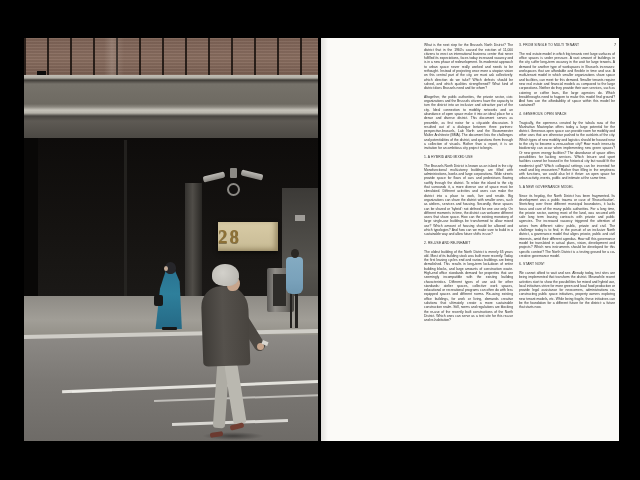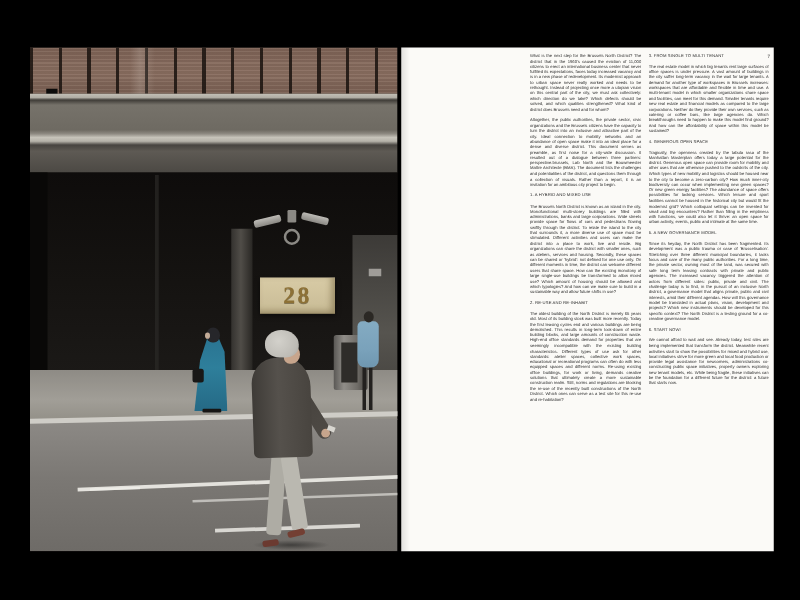--- a/index.html
+++ b/index.html
@@ -24,21 +24,21 @@
   .pillar-thin{left:100px;top:102px;width:3px;height:158px;background:#2b2926;opacity:.7;}
   .wall-right{left:258px;top:150px;width:36px;height:142px;background:linear-gradient(180deg,#3c3a37,#56544f 55%,#403e3a);}
   .small-sign{left:271px;top:177px;width:10px;height:6px;background:#b5b3ae;opacity:.8;}
   
   .cam{width:22px;height:6px;background:linear-gradient(180deg,#bdbbb6,#8a8883);border-radius:2px;}
   .cam-left{left:179px;top:136px;transform:rotate(-14deg);}
   .cam-right{left:217px;top:134px;transform:rotate(14deg);}
   .cam-mount{left:206px;top:130px;width:7px;height:10px;background:#8b8984;border-radius:1px;}
   .cam-ring{left:203px;top:145px;width:9px;height:9px;border:2px solid #8b8984;border-radius:50%;background:rgba(0,0,0,0);}
   
-  .sign{left:184px;top:184px;width:60px;height:29px;text-align:center;line-height:29px;
+  .sign{left:194px;top:184px;width:60px;height:29px;line-height:29px;
     background:linear-gradient(180deg,#d8cba6,#c8bb95);
     box-shadow:inset -3px -2px 5px rgba(90,75,40,.45),0 2px 4px rgba(0,0,0,.55);
     font-family:"Liberation Serif",serif;font-weight:700;font-size:19px;letter-spacing:2px;
     color:#8d7136;text-shadow:0 1px 0 rgba(60,45,15,.5);}
   
   .sidewalk{left:0;top:258px;width:294px;height:40px;background:linear-gradient(180deg,#8e8b85,#a19e97 60%,#939088);}
   .stopline{left:-2px;top:294px;width:298px;height:3.5px;background:#cfcdc7;transform:rotate(-1.2deg);}
   .road{left:0;top:297px;width:294px;height:106px;background:linear-gradient(180deg,#8d8a86,#7b7874 45%,#6e6b67);}
   .stripe1{left:38px;top:347px;width:260px;height:2.6px;background:rgba(242,241,236,.88);transform:rotate(-2.3deg);}
   .stripe2{left:130px;top:359px;width:168px;height:2px;background:rgba(240,239,234,.6);transform:rotate(-2deg);}

